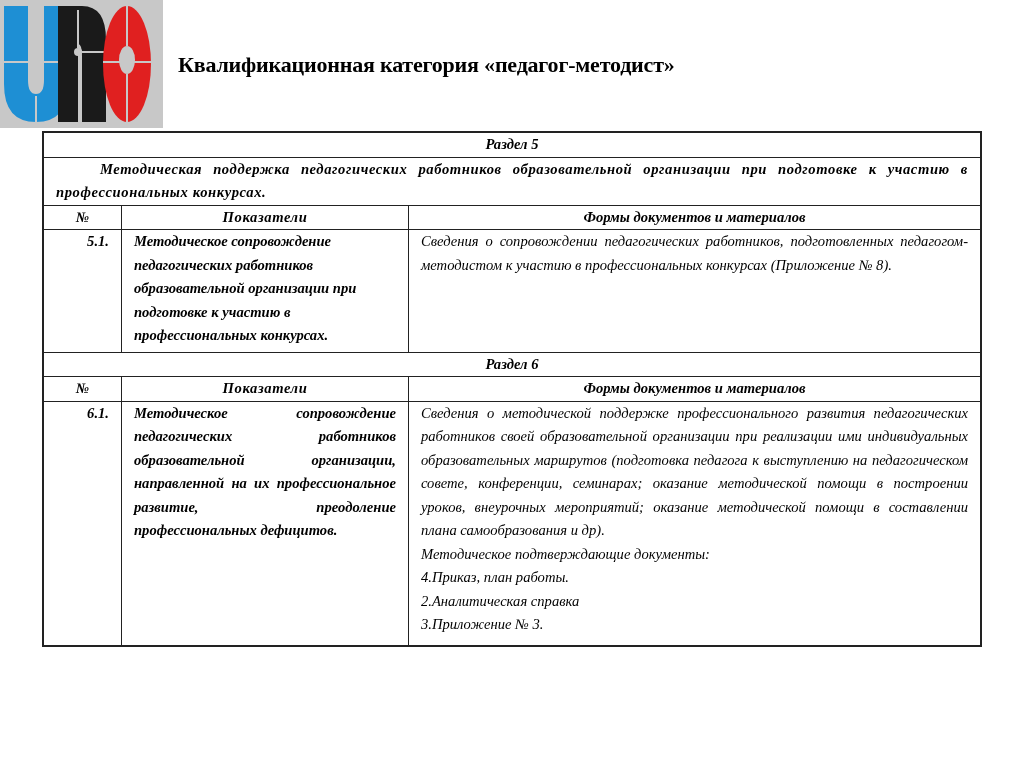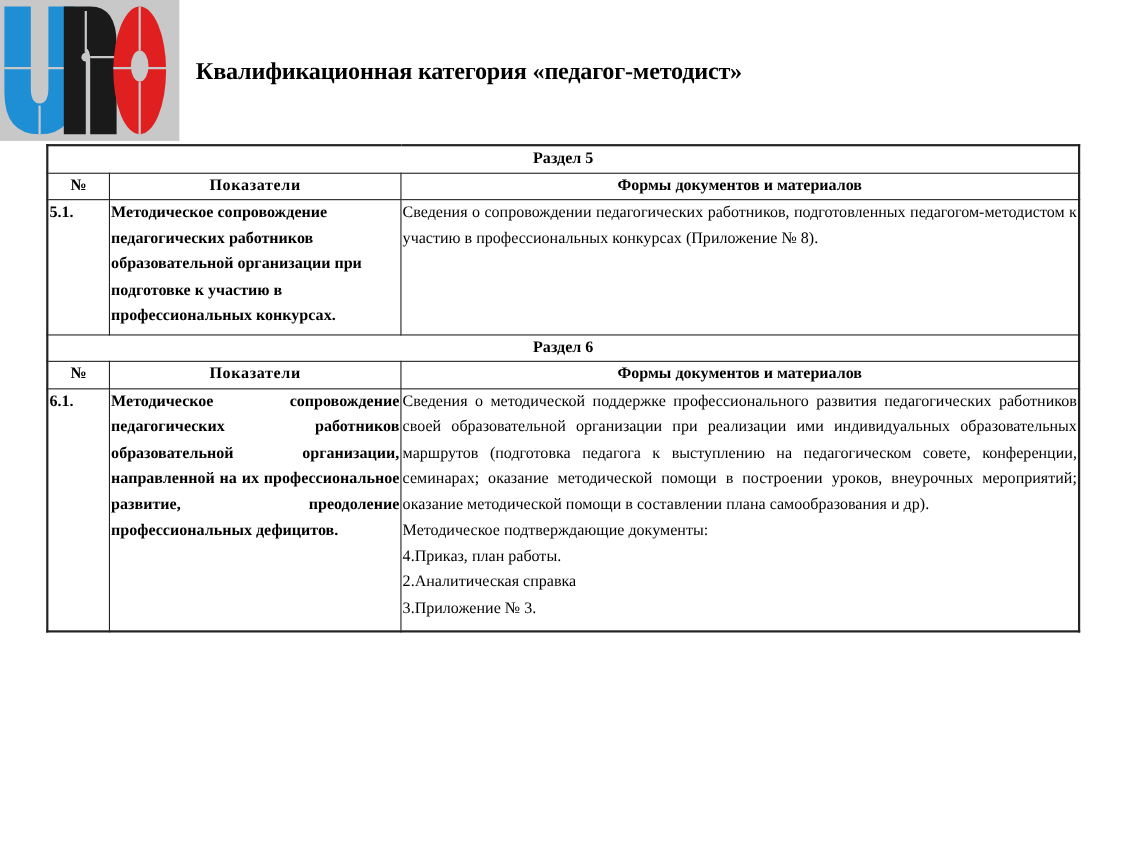--- a/index.html
+++ b/index.html
@@ -26,24 +26,25 @@
     table.doc {
       position: absolute; left: 42px; top: 131px;
       width: 940px;
       border-collapse: collapse;
       font-size: 14.6px;
       line-height: 23.5px;
       border: 2px solid #222;
     }
     table.doc td {
       border: 1.5px solid #222;
-      padding: 0 1px;
+      padding: 0 12px;
       vertical-align: top;
+      font-style: italic;
     }
-    .c-num { width: 53px; text-align: left; font-weight: bold; }
+    .c-num { width: 53px; text-align: right; font-weight: bold; }
     .c-ind { width: 262px; font-weight: bold; margin-top: 45px; }
     .c-form { }
     .center { text-align: center; }
     .bold { font-weight: bold; }
     .justify { text-align: justify; text-align-last: left; }
     .indent { text-indent: 44px; }
     .row-section td { height: 21px; }
     .row-hdr td { height: 21px; }
     .p { display: block; }
     .wide { letter-spacing: 0.6px; }
@@ -73,20 +74,23 @@
 </div>
 
 <div class="title">Квалификационная категория «педагог-методист»</div>
 
 <table class="doc">
 
   <tbody>
       <tr class="row-section">
     <td colspan="3" class="center bold">Раздел 5</td>
   </tr>
+  <tr>
+    <td colspan="3" class="bold justify indent wide">Методическая поддержка педагогических работников образовательной организации при подготовке к участию в профессиональных конкурсах.</td>
+  </tr>
   <tr class="row-hdr">
     <td class="c-num center bold">№</td>
     <td class="c-ind center bold wide">Показатели</td>
     <td class="c-form center bold">Формы документов и материалов</td>
   </tr>
   <tr>
     <td class="c-num">5.1.</td>
     <td class="c-ind" style="padding-bottom:4px;">Методическое сопровождение педагогических работников образовательной организации при подготовке к участию в профессиональных конкурсах.</td>
     <td class="c-form justify">Сведения о сопровождении педагогических работников, подготовленных педагогом-методистом к участию в профессиональных конкурсах (Приложение № 8).</td>
   </tr>

